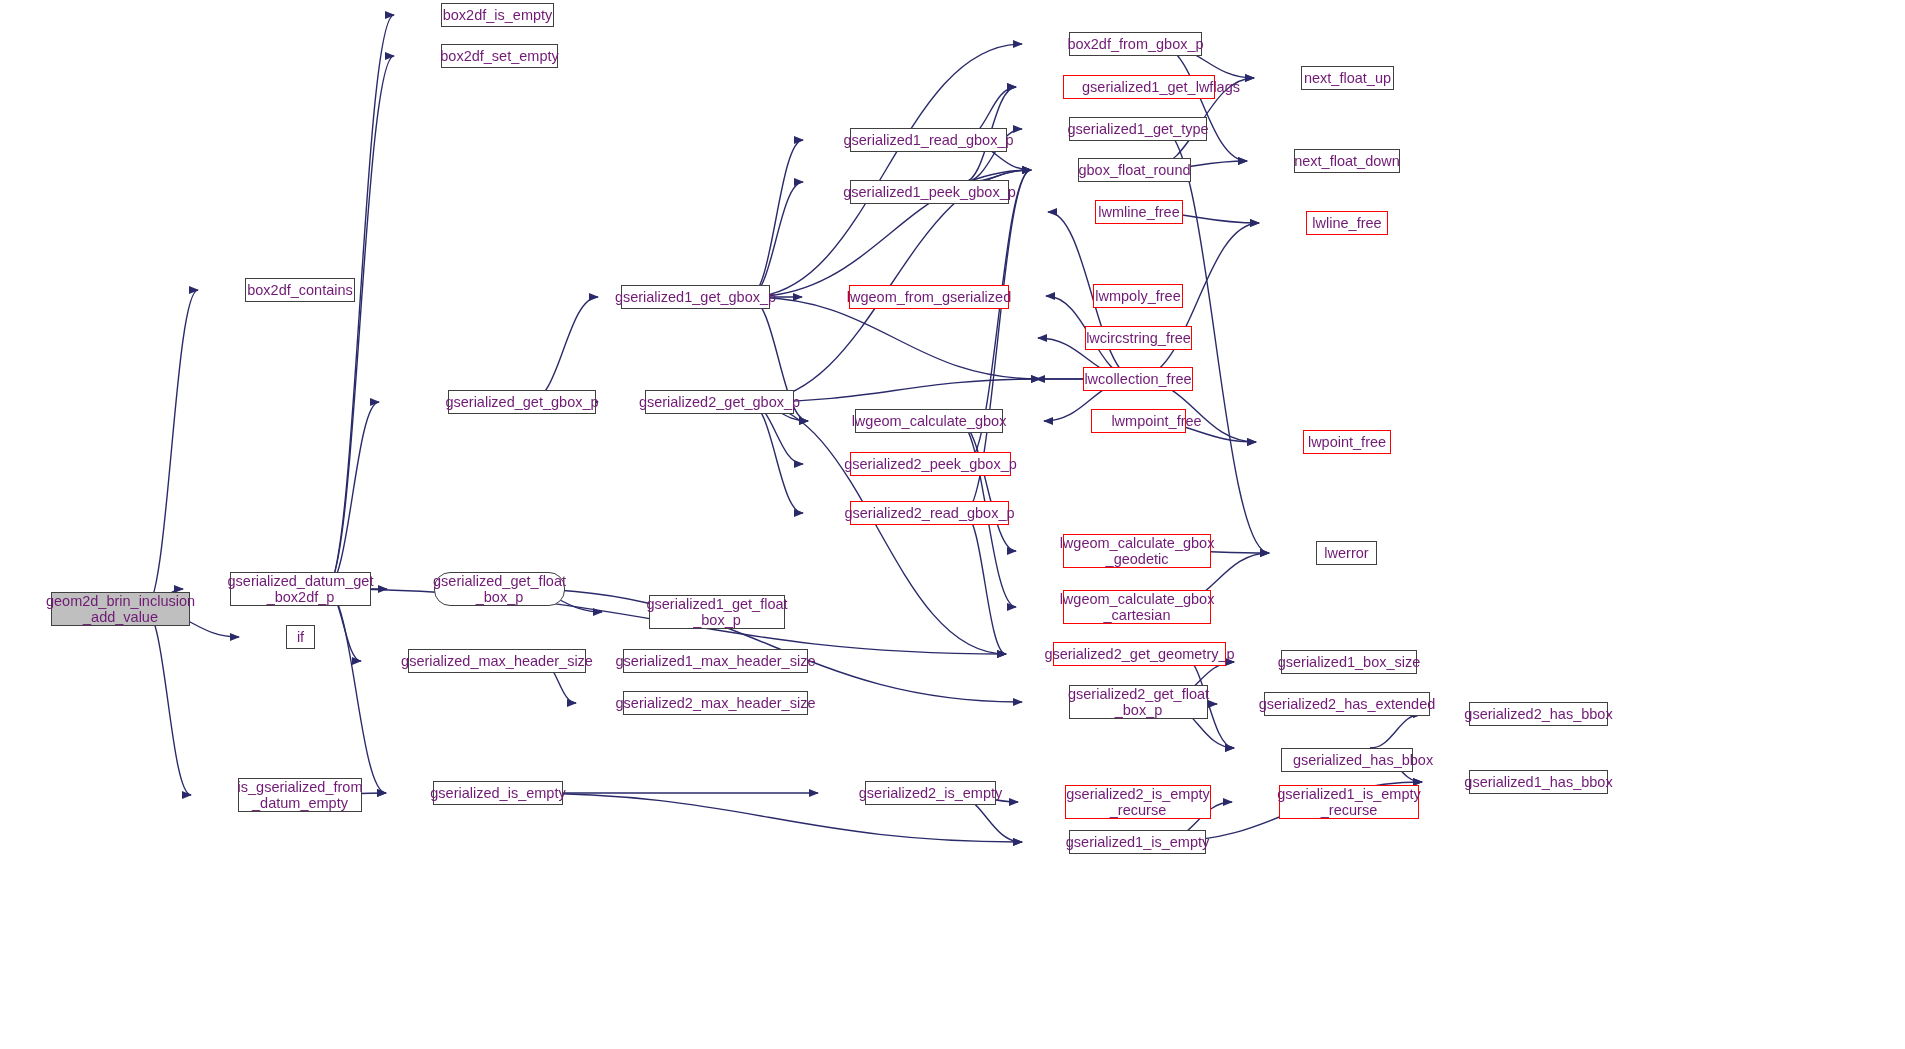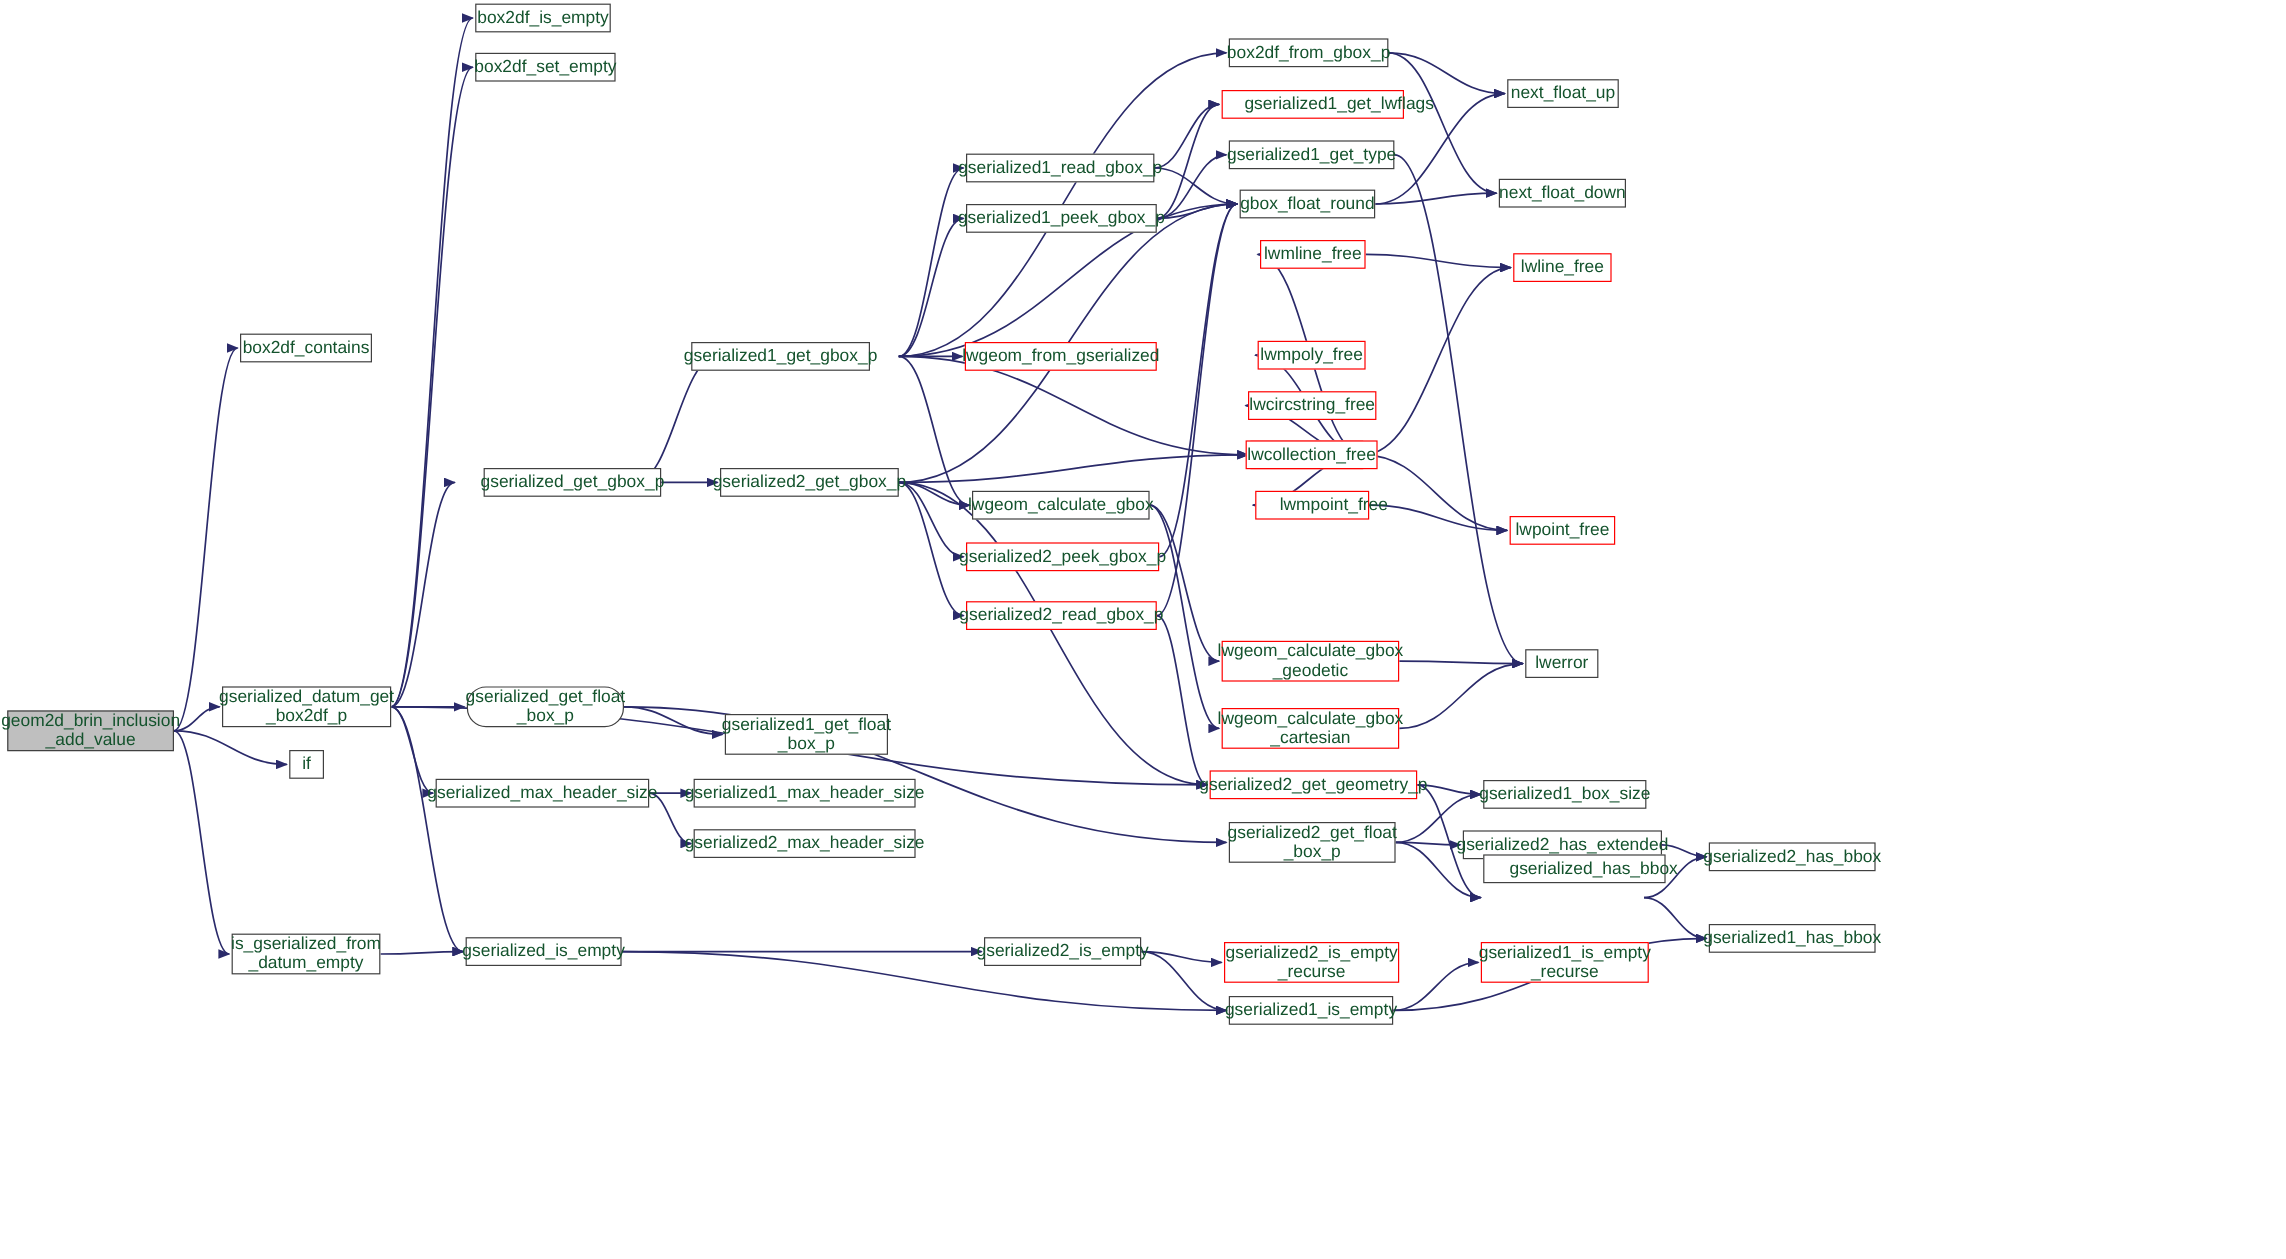--- a/index.html
+++ b/index.html
@@ -1,22 +1,22 @@
 <!DOCTYPE html>
 <html><head>
 <meta charset="utf-8">
 <style>
   html,body{margin:0;padding:0;background:#ffffff;}
   body{font-family:"Liberation Sans","DejaVu Sans",sans-serif;}
   #canvas{position:relative;width:1905px;height:1049px;background:#fff;overflow:hidden;}
   #edges{position:absolute;left:0;top:0;width:1905px;height:1049px;}
   .node{position:absolute;box-sizing:border-box;display:flex;align-items:center;
         justify-content:center;text-align:center;background:#ffffff;
-        border:1px solid #404040;color:#14532d;font-size:14.5px;line-height:1.12;
-        letter-spacing:0px;white-space:pre;z-index:5;}
+        border:1px solid #404040;color:#701a75;font-size:14.5px;line-height:1.12;
+        letter-spacing:0px;white-space:pre;z-index:5;margin-left:45px;}
   .node.red{border-color:#ff0000;}
   .node.root{background:#bfbfbf;border-color:#404040;}
 </style>
 </head>
 <body>
 
 <div id="canvas">
   <svg id="edges" viewBox="0 0 1905 1049" xmlns="http://www.w3.org/2000/svg">
     <defs>
       <marker id="ah" markerWidth="10" markerHeight="8" refX="9" refY="4" orient="auto" markerUnits="userSpaceOnUse">
@@ -114,21 +114,21 @@
       <div class="node" style="left: 388px; top: 781px; width: 130px; height: 24px;">gserialized_is_empty</div>
       <div class="node" style="left: 389px; top: 572px; width: 131px; height: 34px; border-radius: 16px;">gserialized_get_float
 _box_p</div>
       <div class="node" style="left: 604px; top: 595px; width: 136px; height: 34px;">gserialized1_get_float
 _box_p</div>
       <div class="node" style="left: 578px; top: 649px; width: 185px; height: 24px;">gserialized1_max_header_size</div>
       <div class="node" style="left: 578px; top: 691px; width: 185px; height: 24px;">gserialized2_max_header_size</div>
       <div class="node" style="left: 576px; top: 285px; width: 149px; height: 24px;">gserialized1_get_gbox_p</div>
       <div class="node" style="left: 600px; top: 390px; width: 149px; height: 24px;">gserialized2_get_gbox_p</div>
       <div class="node" style="left: 805px; top: 128px; width: 157px; height: 24px;">gserialized1_read_gbox_p</div>
-      <div class="node" style="left: 805px; top: 170px; width: 159px; height: 24px;">gserialized1_peek_gbox_p</div>
+      <div class="node" style="left: 805px; top: 180px; width: 159px; height: 24px;">gserialized1_peek_gbox_p</div>
       <div class="node red" style="left: 804px; top: 285px; width: 160px; height: 24px;">lwgeom_from_gserialized</div>
       <div class="node" style="left: 810px; top: 409px; width: 148px; height: 24px;">lwgeom_calculate_gbox</div>
       <div class="node red" style="left: 805px; top: 452px; width: 161px; height: 24px;">gserialized2_peek_gbox_p</div>
       <div class="node red" style="left: 805px; top: 501px; width: 159px; height: 24px;">gserialized2_read_gbox_p</div>
       <div class="node" style="left: 820px; top: 781px; width: 131px; height: 24px;">gserialized2_is_empty</div>
       <div class="node" style="left: 1024px; top: 32px; width: 133px; height: 24px;">box2df_from_gbox_p</div>
       <div class="node red" style="left: 1018px; top: 75px; width: 152px; height: 24px; padding-left: 44px;">gserialized1_get_lwflags</div>
       <div class="node" style="left: 1024px; top: 117px; width: 138px; height: 24px;">gserialized1_get_type</div>
       <div class="node" style="left: 1033px; top: 158px; width: 113px; height: 24px;">gbox_float_round</div>
       <div class="node red" style="left: 1050px; top: 200px; width: 88px; height: 24px;">lwmline_free</div>
@@ -147,19 +147,19 @@
       <div class="node red" style="left: 1020px; top: 785px; width: 146px; height: 34px;">gserialized2_is_empty
 _recurse</div>
       <div class="node" style="left: 1024px; top: 830px; width: 137px; height: 24px;">gserialized1_is_empty</div>
       <div class="node" style="left: 1256px; top: 66px; width: 93px; height: 24px;">next_float_up</div>
       <div class="node" style="left: 1249px; top: 149px; width: 106px; height: 24px;">next_float_down</div>
       <div class="node red" style="left: 1261px; top: 211px; width: 82px; height: 24px;">lwline_free</div>
       <div class="node red" style="left: 1258px; top: 430px; width: 88px; height: 24px;">lwpoint_free</div>
       <div class="node" style="left: 1271px; top: 541px; width: 61px; height: 24px;">lwerror</div>
       <div class="node" style="left: 1236px; top: 650px; width: 136px; height: 24px;">gserialized1_box_size</div>
       <div class="node" style="left: 1219px; top: 692px; width: 166px; height: 24px;">gserialized2_has_extended</div>
-      <div class="node" style="left: 1236px; top: 712px; width: 152px; height: 24px; padding-left: 32px;">gserialized_has_bbox</div>
+      <div class="node" style="left: 1236px; top: 748px; width: 132px; height: 24px; padding-left: 32px;">gserialized_has_bbox</div>
       <div class="node red" style="left: 1234px; top: 785px; width: 140px; height: 34px;">gserialized1_is_empty
 _recurse</div>
       <div class="node" style="left: 1424px; top: 702px; width: 139px; height: 24px;">gserialized2_has_bbox</div>
       <div class="node" style="left: 1424px; top: 770px; width: 139px; height: 24px;">gserialized1_has_bbox</div>
     </div>
 </div>
 
 </body></html>

